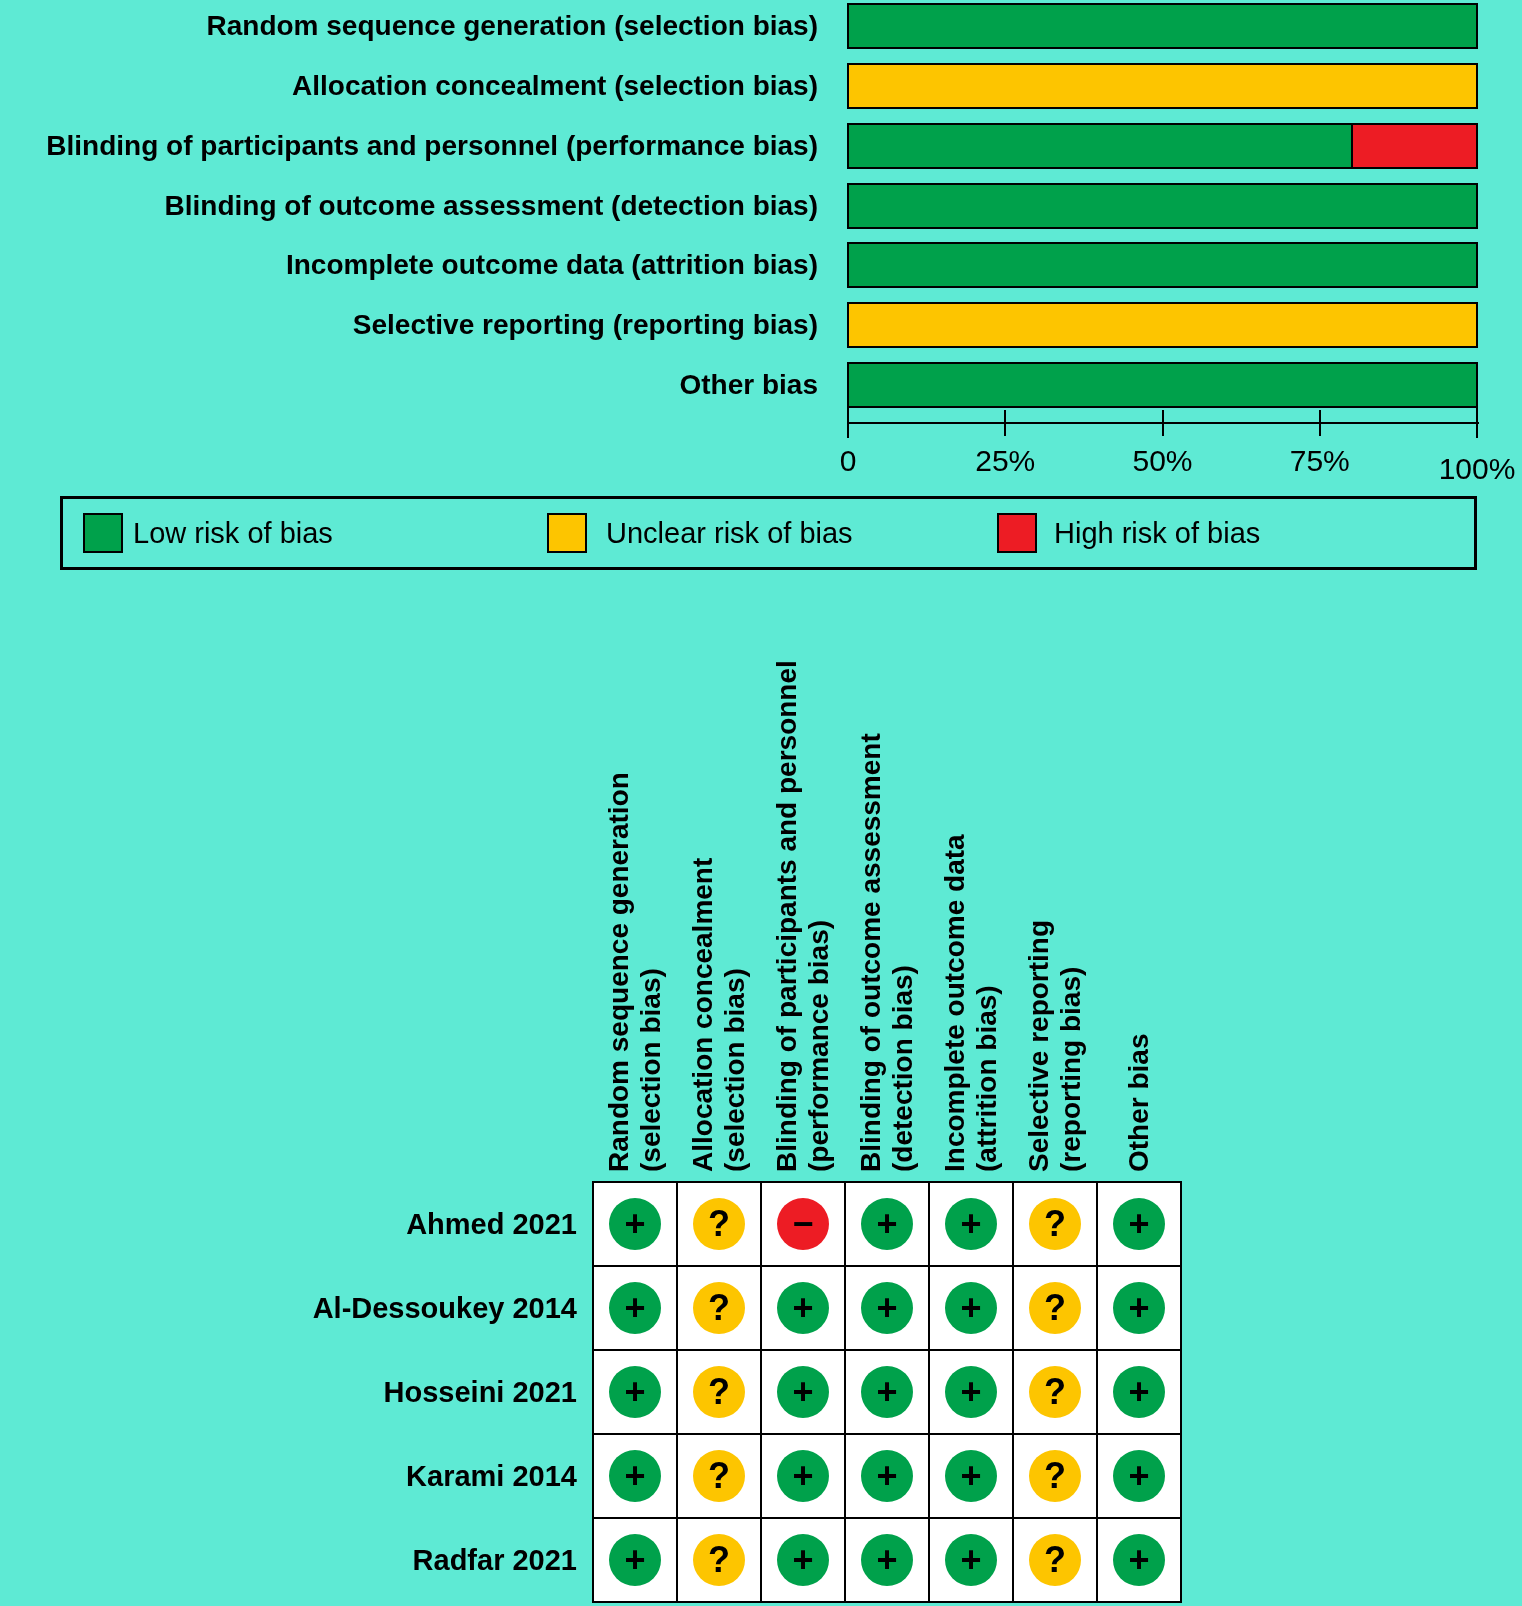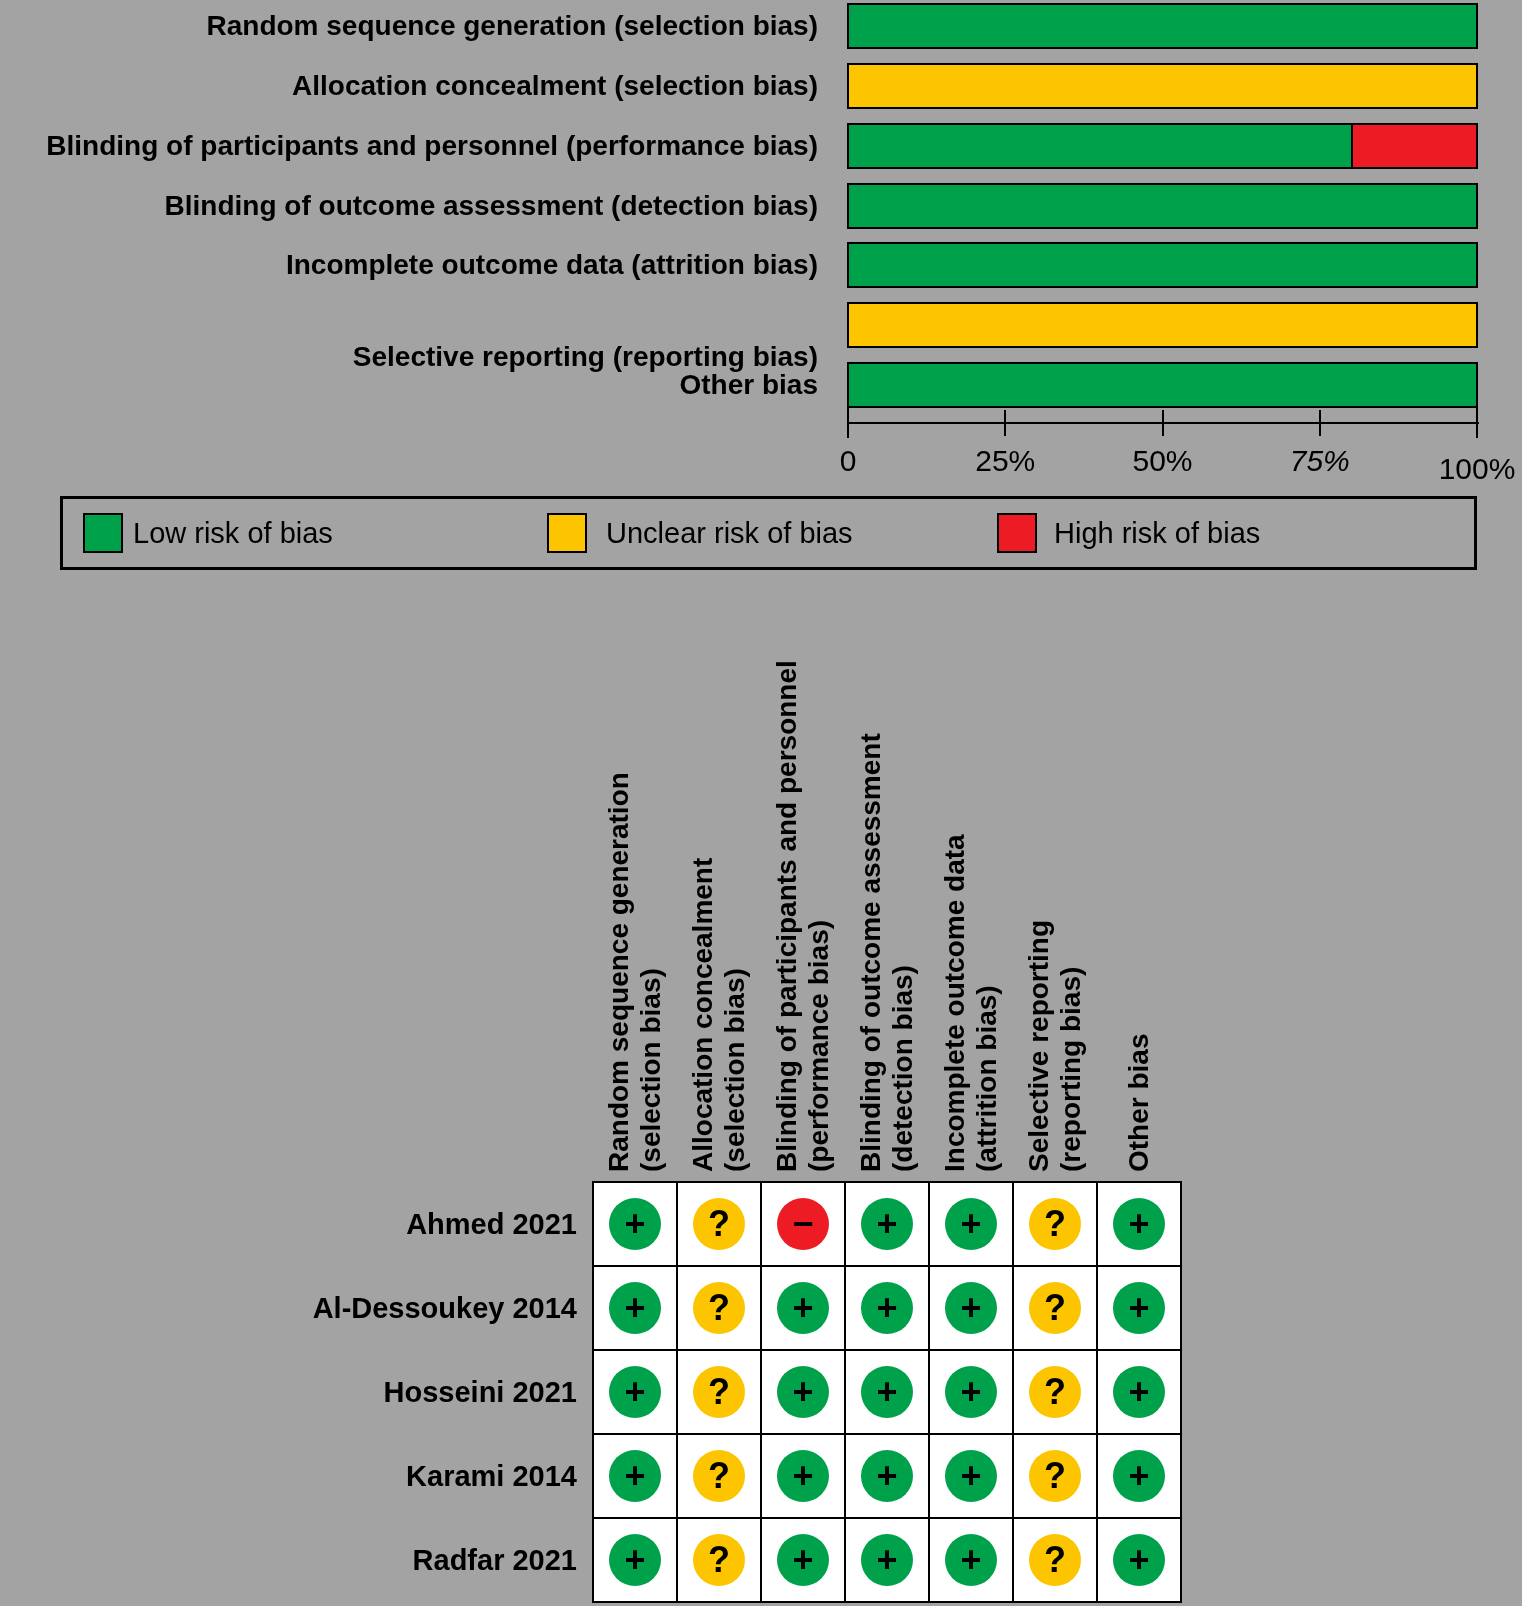--- a/index.html
+++ b/index.html
@@ -1,20 +1,20 @@
 <!DOCTYPE html>
 <html><head>
 <meta charset="utf-8">
 <style>
   html, body { margin: 0; padding: 0; background: #fff; }
   .canvas {
     position: relative;
     width: 1522px;
     height: 1606px;
-    background: #a3a3a3;
+    background: #5eead4;
     font-family: "Liberation Sans", sans-serif;
     color: #000;
     overflow: hidden;
   }
   
   .bar-row-label {
     position: absolute;
     left: 0;
     right: 704px;
     height: 46px;
@@ -156,39 +156,39 @@
         <div class="seg" style="width: 20%; background: rgb(237, 28, 36);"></div>
       </div>
       <div class="bar-row-label" style="top: 183px;">Blinding of outcome assessment (detection bias)</div>
       <div class="bias-bar" style="top: 183px;">
         <div class="seg" style="width: 100%; background: rgb(0, 161, 75);"></div>
       </div>
       <div class="bar-row-label" style="top: 242px;">Incomplete outcome data (attrition bias)</div>
       <div class="bias-bar" style="top: 242px;">
         <div class="seg" style="width: 100%; background: rgb(0, 161, 75);"></div>
       </div>
-      <div class="bar-row-label" style="top: 302px; margin-top: 32px;">Selective reporting (reporting bias)</div>
+      <div class="bar-row-label" style="top: 302px;">Selective reporting (reporting bias)</div>
       <div class="bias-bar" style="top: 302px;">
         <div class="seg" style="width: 100%; background: rgb(253, 197, 0);"></div>
       </div>
       <div class="bar-row-label" style="top: 362px;">Other bias</div>
       <div class="bias-bar" style="top: 362px;">
         <div class="seg" style="width: 100%; background: rgb(0, 161, 75);"></div>
       </div>
     </div>
   <div id="axis">
     <div class="axis-line"></div>
   <div class="tick-mark end" style="left: 847px;"></div>
       <div class="tick-label" style="left: 848px;">0</div>
       <div class="tick-mark" style="left: 1004.25px;"></div>
       <div class="tick-label" style="left: 1005.25px; text-align: right;">25%</div>
       <div class="tick-mark" style="left: 1161.5px;"></div>
       <div class="tick-label" style="left: 1162.5px;">50%</div>
       <div class="tick-mark" style="left: 1318.75px;"></div>
-      <div class="tick-label" style="left: 1319.75px; font-style: italic;">75%</div>
+      <div class="tick-label" style="left: 1319.75px;">75%</div>
       <div class="tick-mark end" style="left: 1476px;"></div>
       <div class="tick-label" style="left: 1477px; margin-top: 8px;">100%</div>
     </div>
   <div class="legend-box"></div>
   <div id="legend-items">
       <div class="legend-swatch" style="left: 83px; background: rgb(0, 161, 75);"></div>
       <div class="legend-label" style="left: 133px;">Low risk of bias</div>
       <div class="legend-swatch" style="left: 547px; background: rgb(253, 197, 0);"></div>
       <div class="legend-label" style="left: 606px;">Unclear risk of bias</div>
       <div class="legend-swatch" style="left: 997px; background: rgb(237, 28, 36);"></div>

